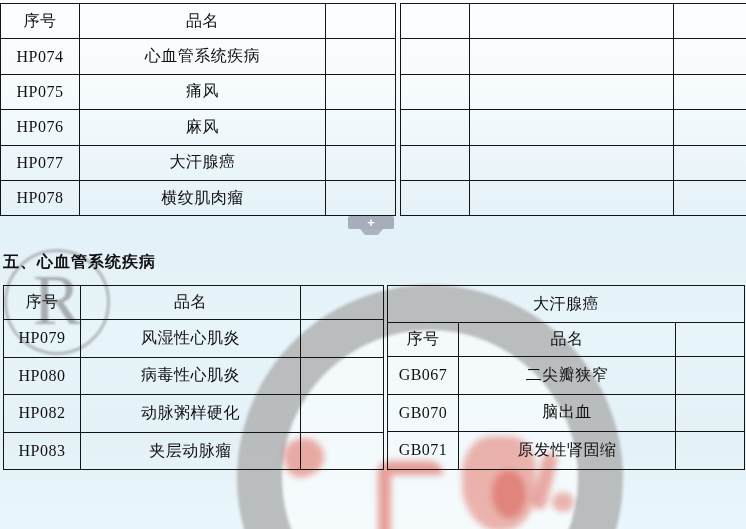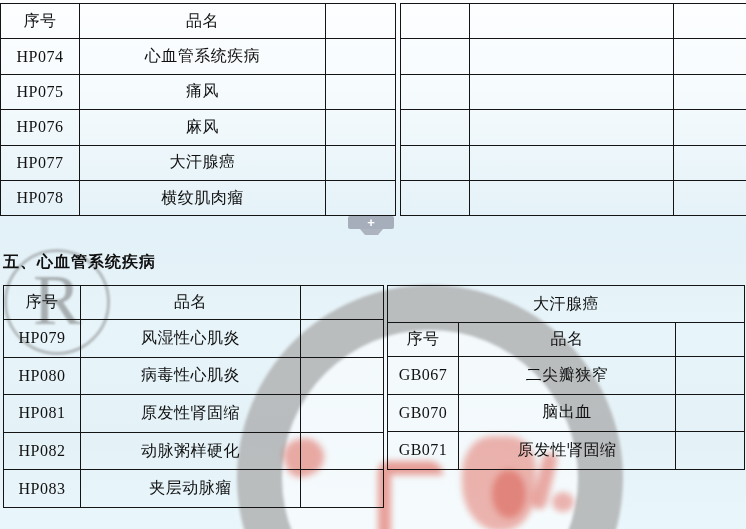--- a/index.html
+++ b/index.html
@@ -203,25 +203,20 @@
         <td>HP079</td>
         <td>风湿性心肌炎</td>
         <td></td>
       </tr>
       <tr class="row-data">
         <td>HP080</td>
         <td>病毒性心肌炎</td>
         <td></td>
       </tr>
       <tr class="row-data">
-        <td>HP081</td>
-        <td>原发性肾固缩</td>
-        <td></td>
-      </tr>
-      <tr class="row-data">
         <td>HP082</td>
         <td>动脉粥样硬化</td>
         <td></td>
       </tr>
       <tr class="row-data">
         <td>HP083</td>
         <td>夹层动脉瘤</td>
         <td></td>
       </tr>
     </tbody>

